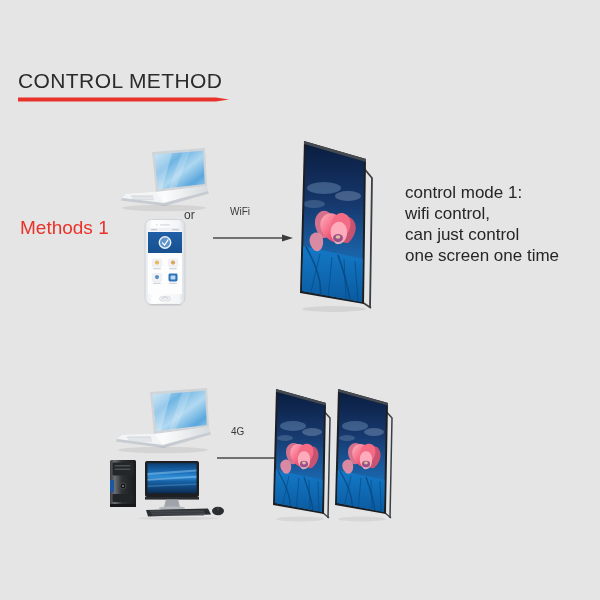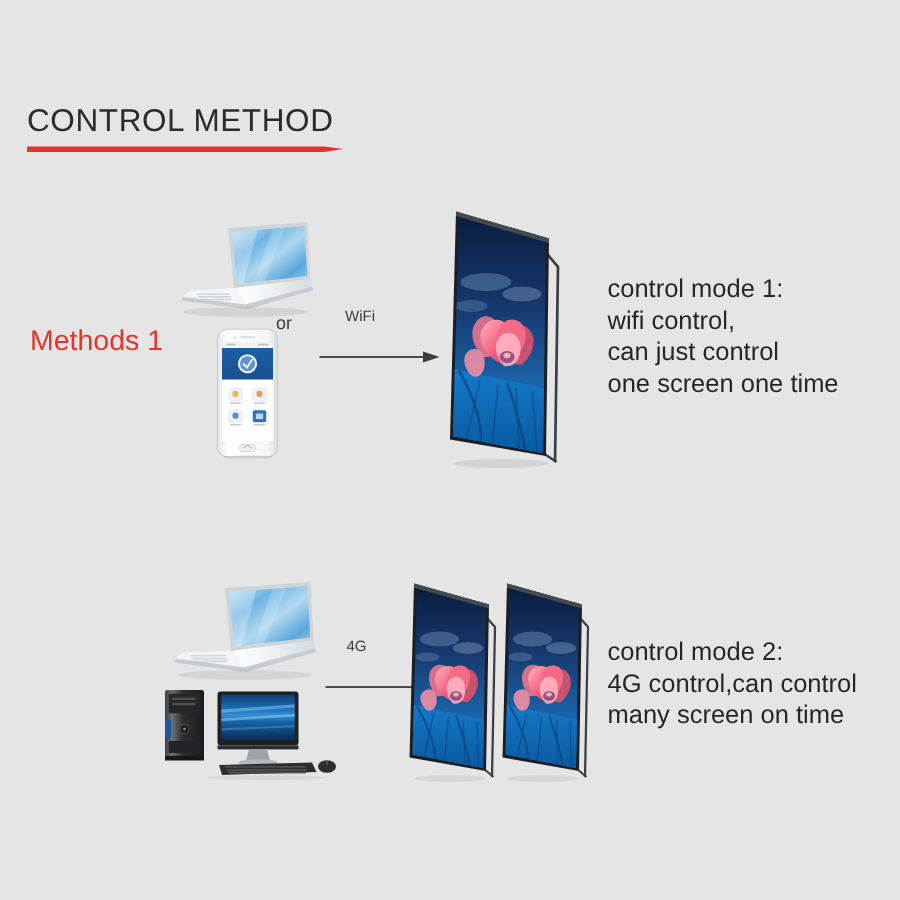--- a/index.html
+++ b/index.html
@@ -493,17 +493,14 @@
         <path d="M34,91 C29,86 28,78 33,74 C39,71 43,77 42,83 C42,89 38,92 34,91 Z" fill="#ffb7c4" opacity="0.85"></path>
         <ellipse cx="36" cy="86" rx="4" ry="3.2" fill="#8c3f7e" opacity="0.85"></ellipse>
         <ellipse cx="36" cy="85" rx="1.9" ry="1.4" fill="#f3d7a6" opacity="0.8"></ellipse>
         <path d="M16,95 C11,90 11,84 16,82 C21,80 24,85 23,91 C22,95 19,97 16,95 Z" fill="#ef8fa3" opacity="0.9"></path>
       </g>
       <polygon points="8,11 58,25 58,27.6 8,13.8" fill="#444a50"></polygon>
       <ellipse cx="32" cy="141" rx="24" ry="2.4" fill="#000000" opacity="0.06"></ellipse>
     </svg>
   </div>
 
-  <div class="desc d2">control mode 2:
-4G control,can control
-many screen on time</div>
 
 </div>
 
 </body></html>

